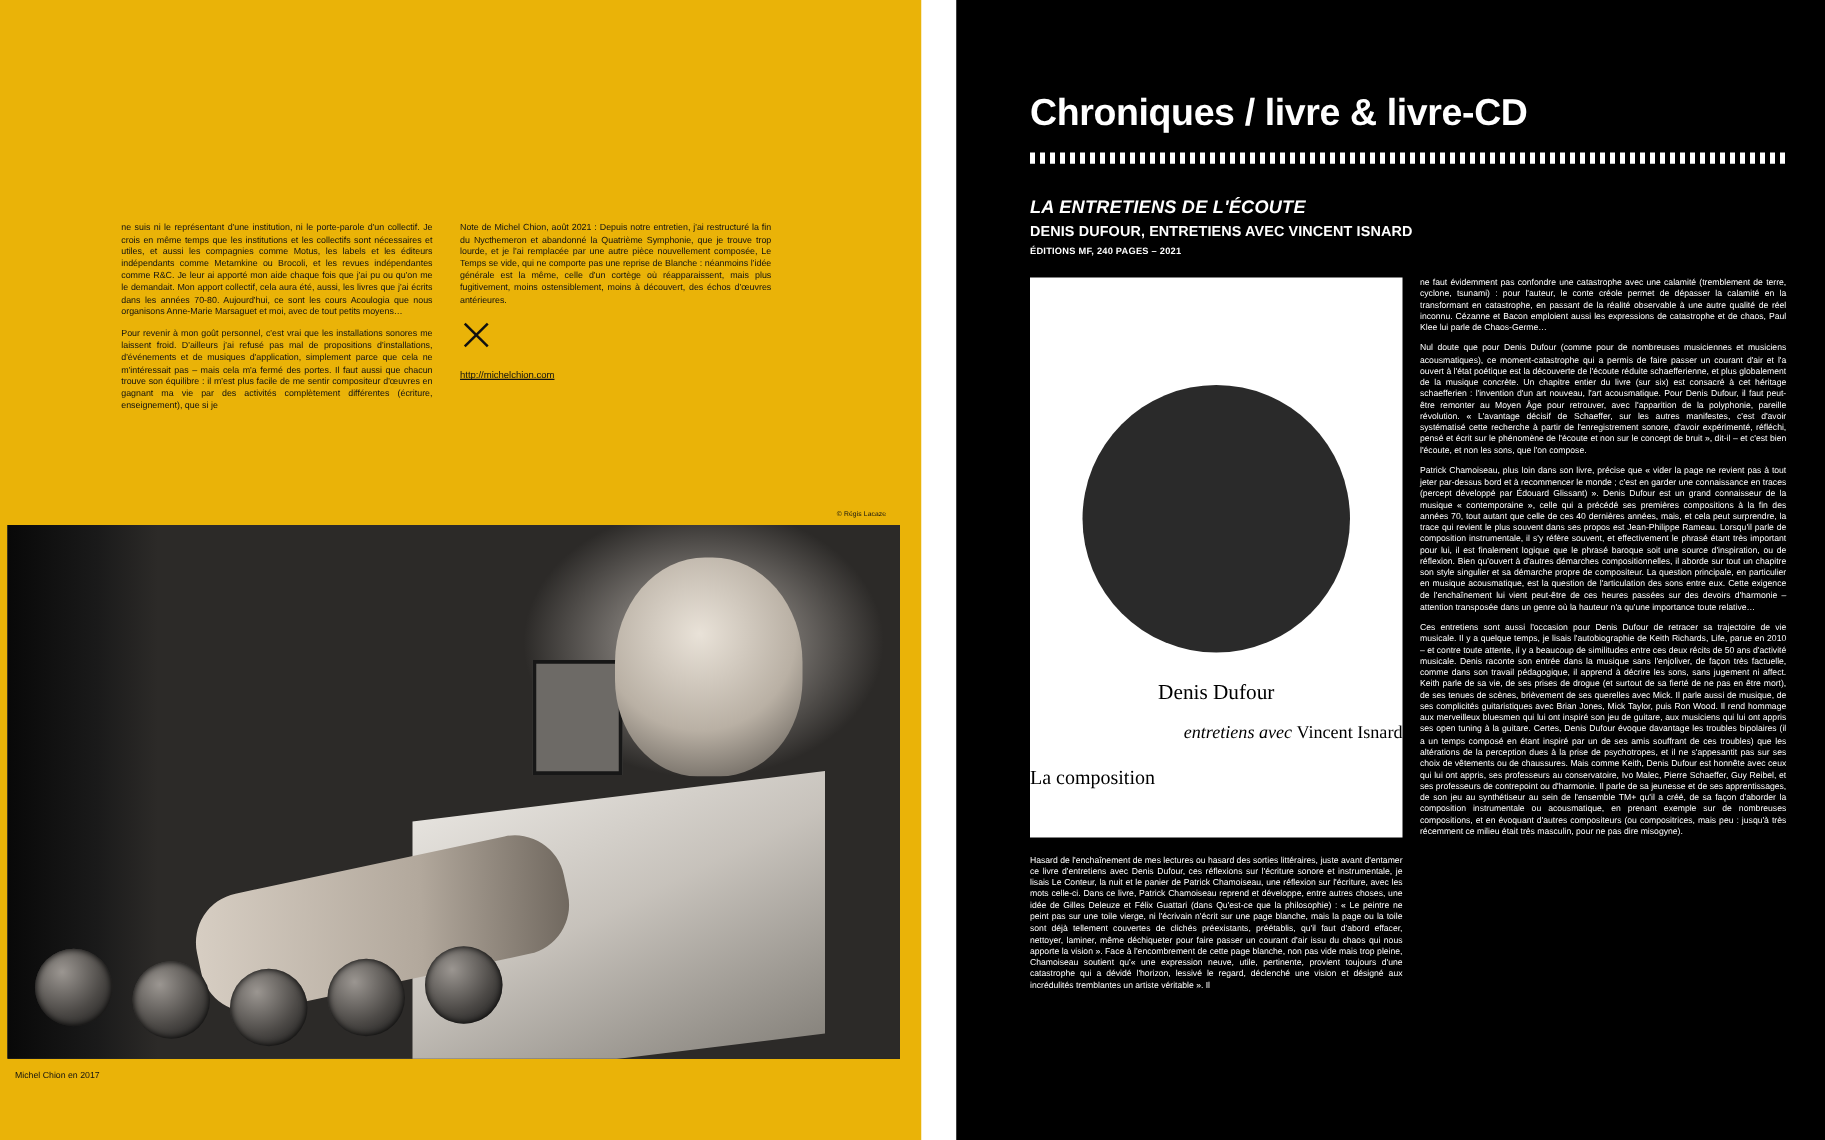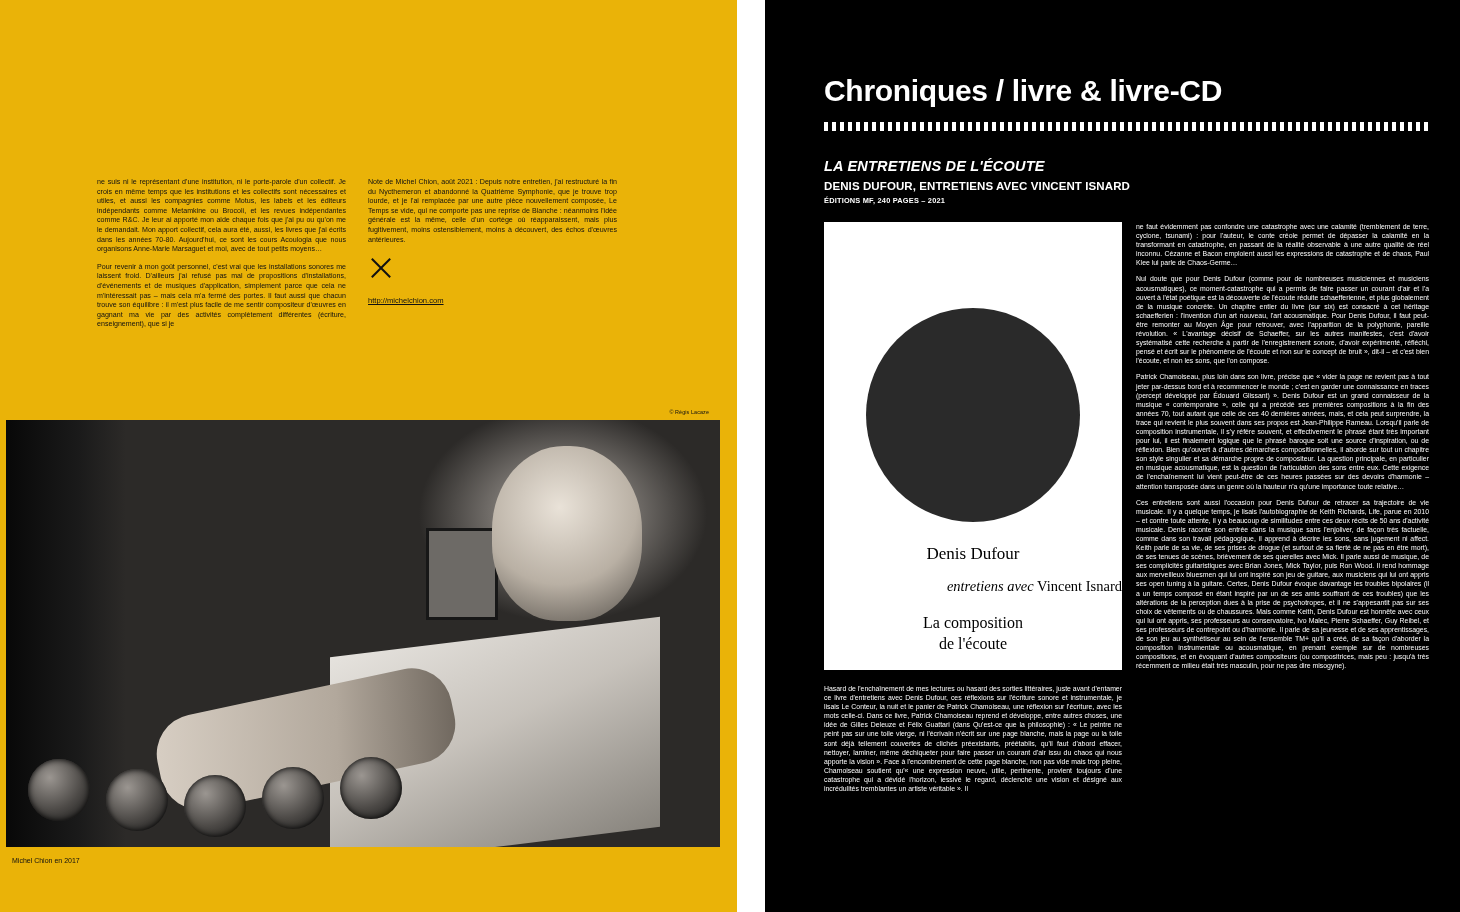--- a/index.html
+++ b/index.html
@@ -138,21 +138,21 @@
     font-size:17px; color:#000;
   }
   .cover .c-entre {
     position:absolute; left:0; right:0; top:344px; text-align:right;
     font-family:"Liberation Serif", serif;
     font-size:14.5px;
     margin-top:12px;
   }
   .cover .c-entre i { font-style:italic; }
   .cover .c-title {
-    position:absolute; left:0; right:0; top:390px; text-align:center;
+    position:absolute; left:0; right:0; top:390px; 
     font-family:"Liberation Serif", serif;
     font-size:16px; line-height:21px;
   }
 
   .rcol {
     position:absolute; font-size:6.9px; line-height:9.1px;
     text-align:justify; color:#ffffff;
   }
   .rcol p { margin:0 0 7px 0; }
   .rcol-a { left:59px; top:684px; width:298px; }
@@ -237,21 +237,20 @@
 
     <div class="cover">
       <div class="circle"></div>
       <div class="c-author">Denis Dufour</div>
       <div class="c-entre">
         <i>entretiens avec</i>
         <span>Vincent Isnard</span>
       </div>
       <div class="c-title">
         <div>La composition</div>
-        <div>de l'écoute</div>
       </div>
     </div>
 
     <div class="rcol rcol-a">
       <p>Hasard de l'enchaînement de mes lectures ou hasard des sorties littéraires, juste avant d'entamer ce livre d'entretiens avec Denis Dufour, ces réflexions sur l'écriture sonore et instrumentale, je lisais Le Conteur, la nuit et le panier de Patrick Chamoiseau, une réflexion sur l'écriture, avec les mots celle-ci. Dans ce livre, Patrick Chamoiseau reprend et développe, entre autres choses, une idée de Gilles Deleuze et Félix Guattari (dans Qu'est-ce que la philosophie) : « Le peintre ne peint pas sur une toile vierge, ni l'écrivain n'écrit sur une page blanche, mais la page ou la toile sont déjà tellement couvertes de clichés préexistants, préétablis, qu'il faut d'abord effacer, nettoyer, laminer, même déchiqueter pour faire passer un courant d'air issu du chaos qui nous apporte la vision ». Face à l'encombrement de cette page blanche, non pas vide mais trop pleine, Chamoiseau soutient qu'« une expression neuve, utile, pertinente, provient toujours d'une catastrophe qui a dévidé l'horizon, lessivé le regard, déclenché une vision et désigné aux incrédulités tremblantes un artiste véritable ». Il</p>
     </div>
 
     <div class="rcol rcol-b">
       <p>ne faut évidemment pas confondre une catastrophe avec une calamité (tremblement de terre, cyclone, tsunami) : pour l'auteur, le conte créole permet de dépasser la calamité en la transformant en catastrophe, en passant de la réalité observable à une autre qualité de réel inconnu. Cézanne et Bacon emploient aussi les expressions de catastrophe et de chaos, Paul Klee lui parle de Chaos-Germe…</p>
       <p>Nul doute que pour Denis Dufour (comme pour de nombreuses musiciennes et musiciens acousmatiques), ce moment-catastrophe qui a permis de faire passer un courant d'air et l'a ouvert à l'état poétique est la découverte de l'écoute réduite schaefferienne, et plus globalement de la musique concrète. Un chapitre entier du livre (sur six) est consacré à cet héritage schaefferien : l'invention d'un art nouveau, l'art acousmatique. Pour Denis Dufour, il faut peut-être remonter au Moyen Âge pour retrouver, avec l'apparition de la polyphonie, pareille révolution. « L'avantage décisif de Schaeffer, sur les autres manifestes, c'est d'avoir systématisé cette recherche à partir de l'enregistrement sonore, d'avoir expérimenté, réfléchi, pensé et écrit sur le phénomène de l'écoute et non sur le concept de bruit », dit-il – et c'est bien l'écoute, et non les sons, que l'on compose.</p>

